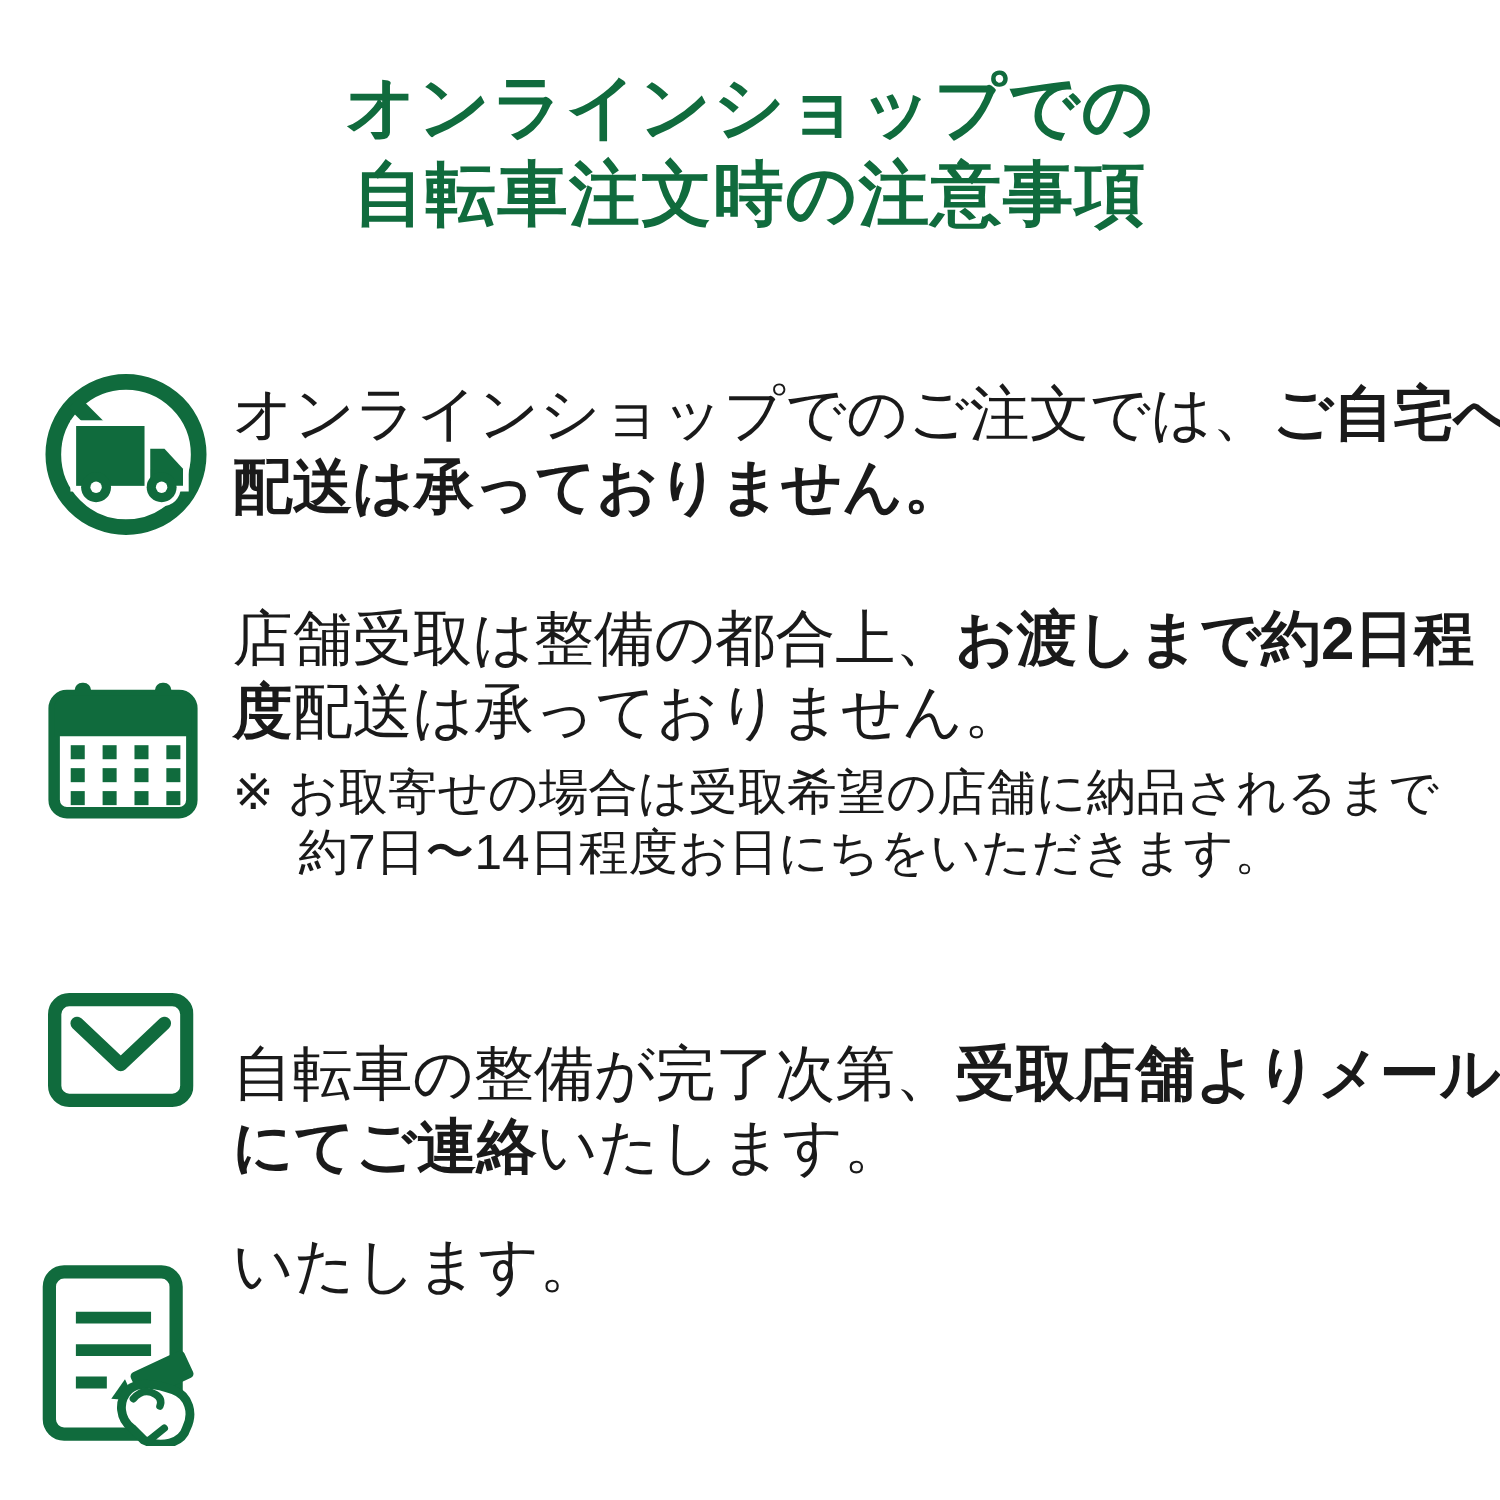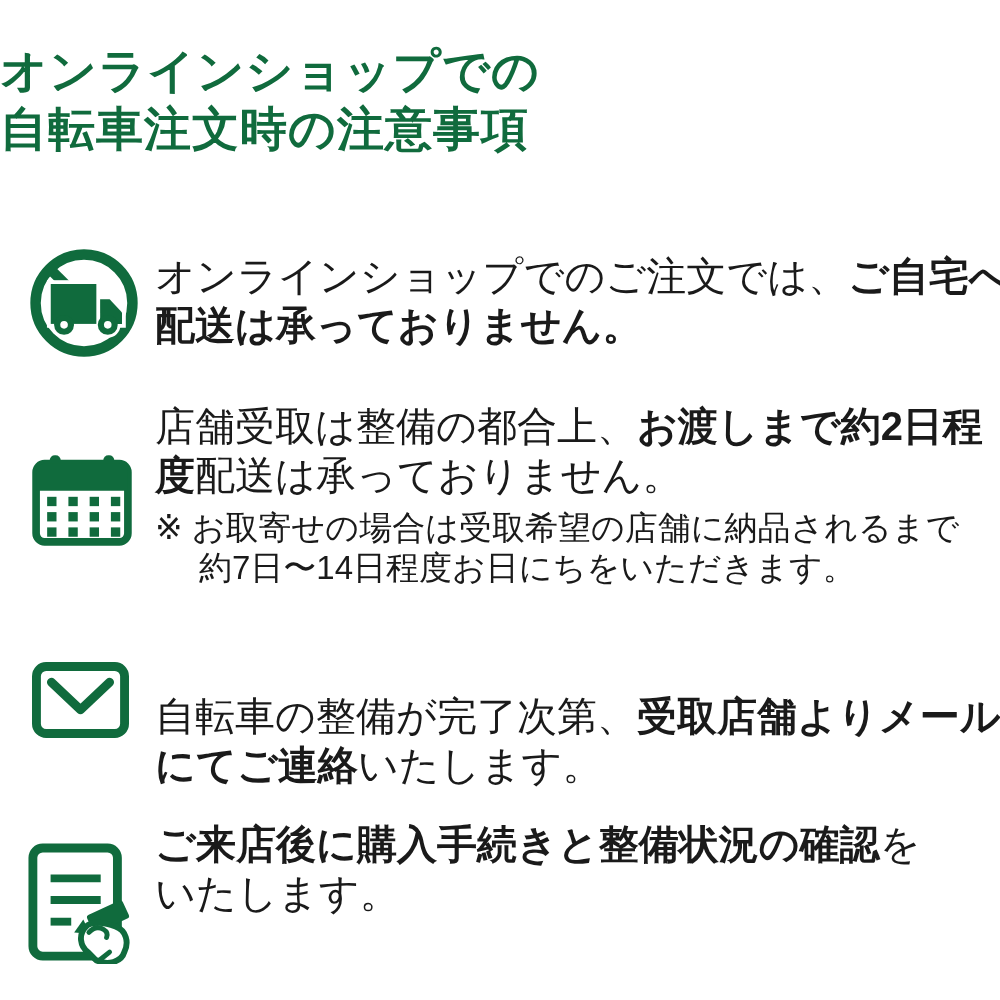--- a/index.html
+++ b/index.html
@@ -8,21 +8,21 @@
     --bg:#ffffff;
   }
   *{margin:0;padding:0;box-sizing:border-box;}
   html,body{background:#fff;}
   body{font-family:"Liberation Sans","DejaVu Sans",sans-serif;}
   .page{
     position:relative;width:1000px;height:1000px;background:var(--bg);
     overflow:hidden;color:var(--ink);
   }
   .title{
-    position:absolute;top:42px;left:0;width:1000px;text-align:left;
+    position:absolute;top:42px;left:0;width:1000px;text-align:center;
     color:var(--green);font-weight:700;font-size:47px;line-height:58px;
     letter-spacing:1px;
   }
   .icon{position:absolute;color:var(--green);}
   .icon svg{display:block;width:100%;height:100%;}
   .icon-1{left:27px;top:246px;width:114px;height:114px;}
   .icon-2{left:31px;top:450px;width:102px;height:97px;}
   .icon-3{left:32px;top:662px;width:97px;height:76px;}
   .icon-4{left:27px;top:842px;width:114px;height:122px;}
   .text{
@@ -134,17 +134,16 @@
         <polygon points="48,92 62,84 62,100" fill="currentColor"></polygon>
         <rect x="66" y="82" width="40" height="20" rx="3" fill="currentColor"></rect>
       </g>
 
       <path d="M60,86 C52,94 54,106 62,112 L70,120 C82,126 96,122 99,112 C104,102 101,90 90,86 C79,82 66,80 60,86 Z" fill="#fff" stroke="currentColor" stroke-width="6" stroke-linejoin="round"></path>
       <path d="M63,92 q7,-8 15,-3 q5,3 3,8" fill="none" stroke="currentColor" stroke-width="5" stroke-linecap="round"></path>
       <path d="M74,120 l10,-8" fill="none" stroke="currentColor" stroke-width="5" stroke-linecap="round"></path>
     </svg>
   </div>
   <div class="text text-4">
-      <div class="line"><span class="b">ご来店後に購入手続きと整備状況の確認</span><span>を</span></div>
       <div class="line"><span>いたします。</span></div>
     </div>
 
 </div>
 
 </body></html>

